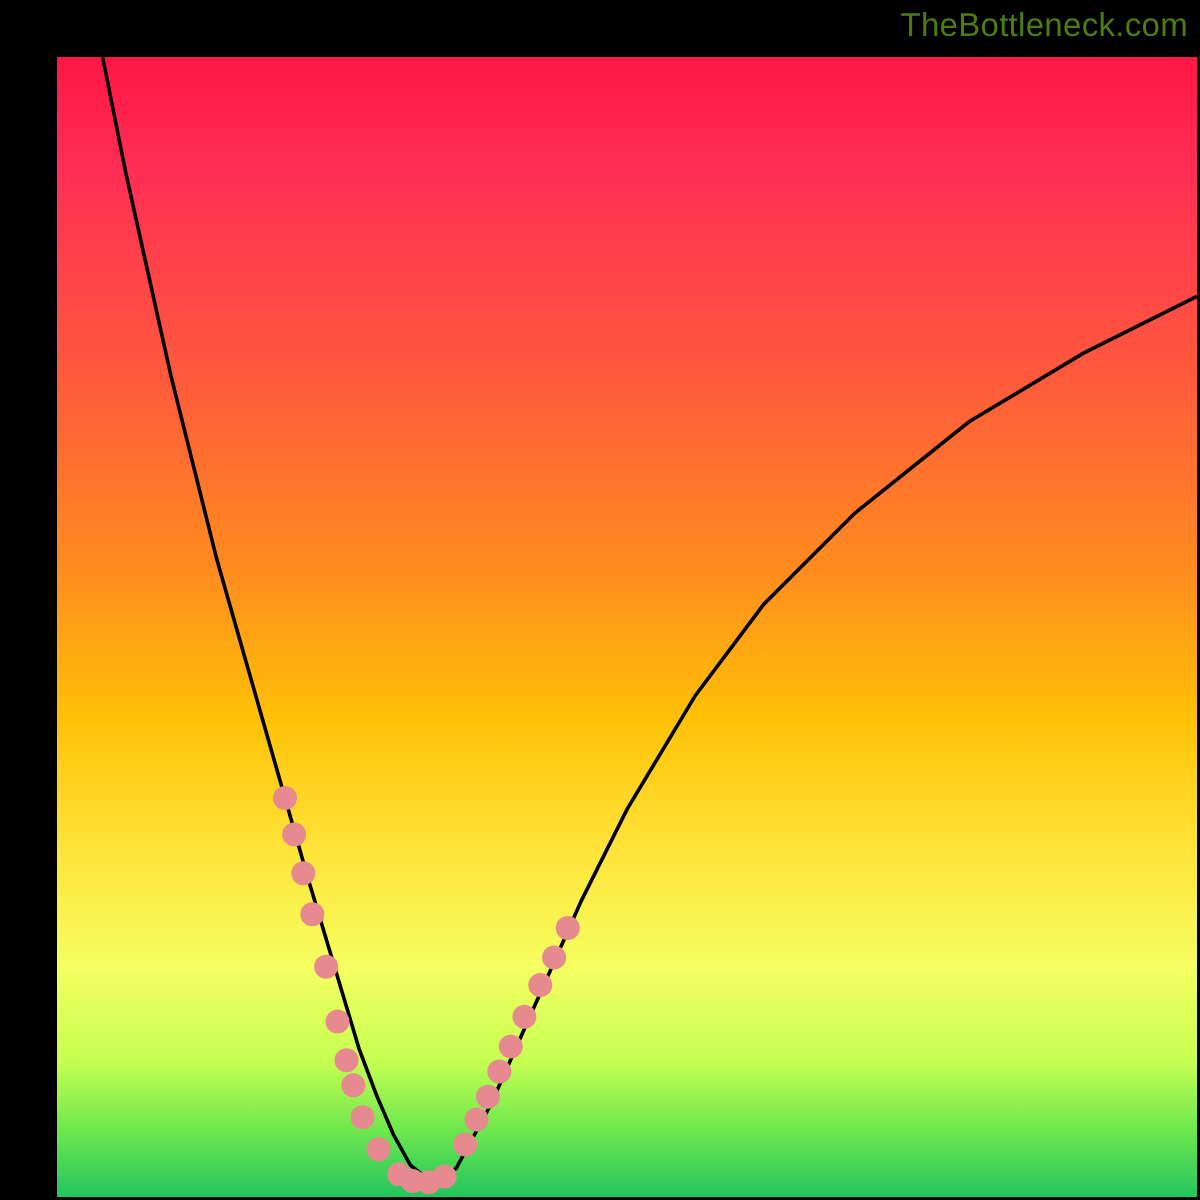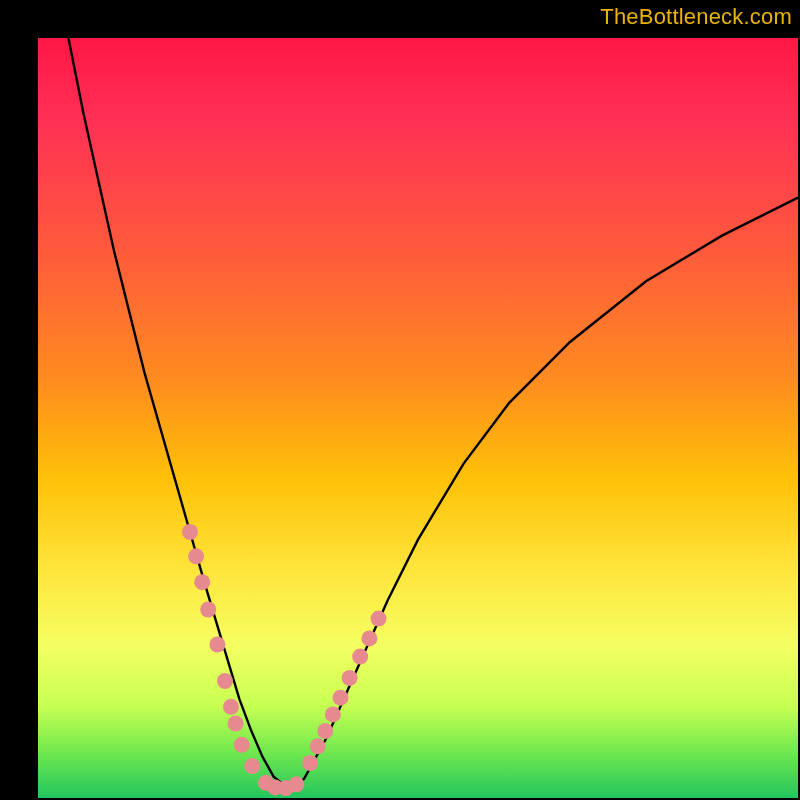--- a/index.html
+++ b/index.html
@@ -35,21 +35,21 @@
       #f4ff61 80%,
       #c6ff52 88%,
       #70e84e 94%,
       #22c55e 100%
     );
   }
   .watermark {
     position: absolute;
     top: 4px;
     right: 8px;
-    color: #eab308;
+    color: #4d7c0f;
     font-size: 22px;
     letter-spacing: 0.2px;
     user-select: none;
   }
   svg.overlay {
     position: absolute;
     left: 38px;
     top: 38px;
     width: 760px;
     height: 760px;

